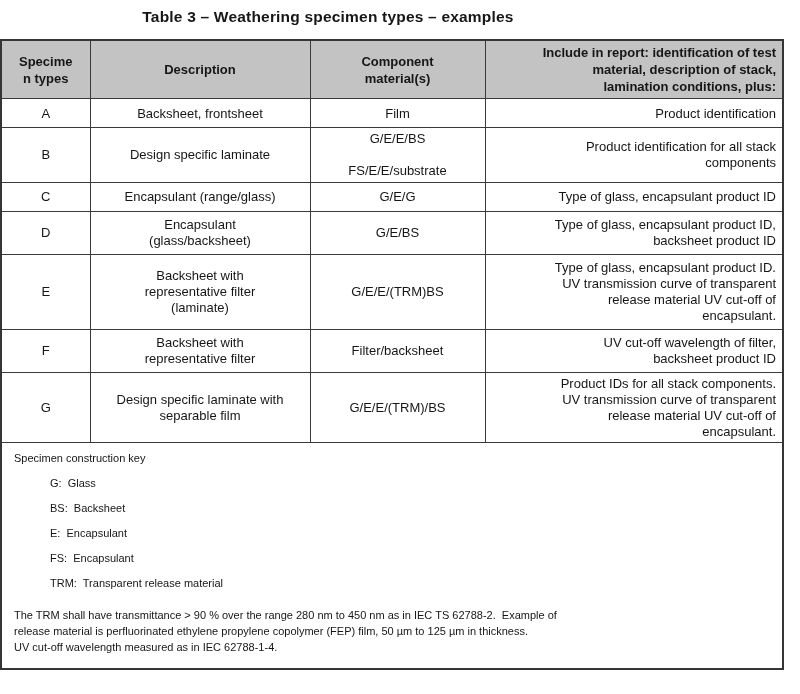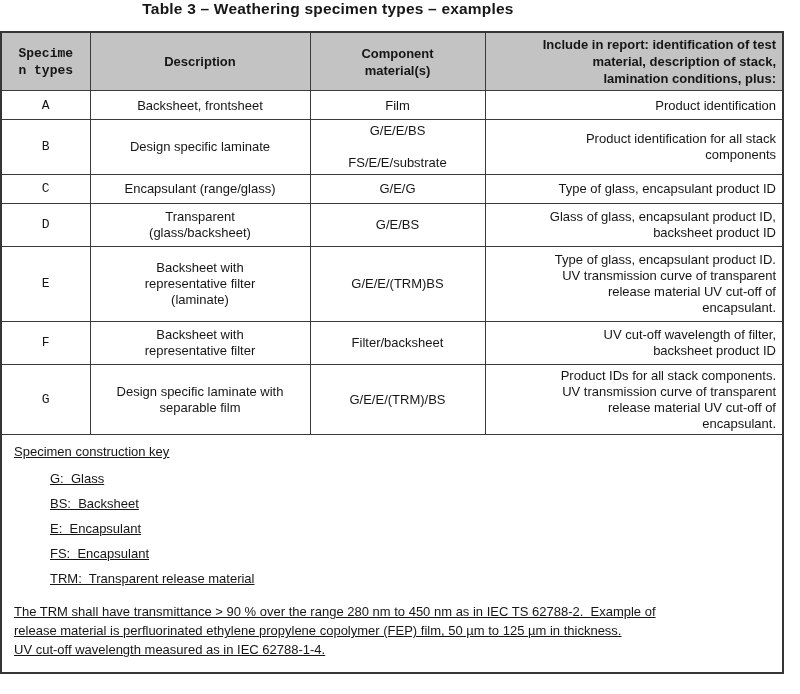--- a/index.html
+++ b/index.html
@@ -3,21 +3,21 @@
 <meta charset="utf-8">
 <style>
   * { box-sizing: border-box; margin: 0; padding: 0; }
   html, body { width: 800px; height: 694px; }
   body {
     background: #ffffff;
     color: #161616;
     font-family: "Liberation Sans", sans-serif;
     overflow: hidden;
   }
-  .page { width: 656px; height: 694px; }
+  .page { width: 656px; height: 694px; padding-top: 8px; }
   .title {
     text-align: center;
     font-weight: bold;
     font-size: 15.5px;
     letter-spacing: 0.2px;
     margin-bottom: 13px;
   }
   .table-wrap {
     width: 784px;
     margin: 0 auto;
@@ -31,36 +31,35 @@
   }
   .grid th, .grid td {
     border: 1.5px solid #3a3a3a;
     text-align: center;
     vertical-align: middle;
     padding: 3px 6px;
     white-space: pre-line;
     font-size: 13px;
     line-height: 1.22;
   }
-  .grid th:first-child, .grid td:first-child { border-left: none; font-family: Liberation Mono, monospace; }
+  .grid th:first-child, .grid td:first-child { border-left: none; }
   .grid th:last-child,  .grid td:last-child  { border-right: none; text-align: right; }
   .grid thead th { border-top: none; background: #c3c3c3; font-weight: bold; line-height: 1.32; }
   .grid thead tr { height: 57px; }
   .grid tbody tr:nth-child(1) { height: 29px; }
   .grid tbody tr:nth-child(2) { height: 50px; }
   .grid tbody tr:nth-child(3) { height: 29px; }
   .grid tbody tr:nth-child(4) { height: 43px; }
   .grid tbody tr:nth-child(5) { height: 75px; }
   .grid tbody tr:nth-child(6) { height: 43px; }
   .grid tbody tr:nth-child(7) { height: 63px; }
   .footer {
     padding: 9px 12px 12px 12px;
-    font-size: 13px;
+    font-size: 11px;
     text-align: left;
-    text-decoration: underline;
   }
   .key-title { margin-bottom: 7px; }
   .key-list { list-style: none; padding-left: 36px; }
   .key-list li { line-height: 25px; white-space: pre; }
   .note { white-space: pre-wrap; line-height: 1.45; }
   .note-trm { margin-top: 12px; }
   .note-uv  { }
 </style>
 </head>
 <body>
@@ -106,24 +105,24 @@
 components</td>
         </tr>
         <tr>
           <td>C</td>
           <td>Encapsulant (range/glass)</td>
           <td>G/E/G</td>
           <td>Type of glass, encapsulant product ID</td>
         </tr>
         <tr>
           <td>D</td>
-          <td>Transparent
+          <td>Encapsulant
 (glass/backsheet)</td>
           <td>G/E/BS</td>
-          <td>Glass of glass, encapsulant product ID,
+          <td>Type of glass, encapsulant product ID,
 backsheet product ID</td>
         </tr>
         <tr>
           <td>E</td>
           <td>Backsheet with
 representative filter
 (laminate)</td>
           <td>G/E/E/(TRM)BS</td>
           <td>Type of glass, encapsulant product ID.
 UV transmission curve of transparent

